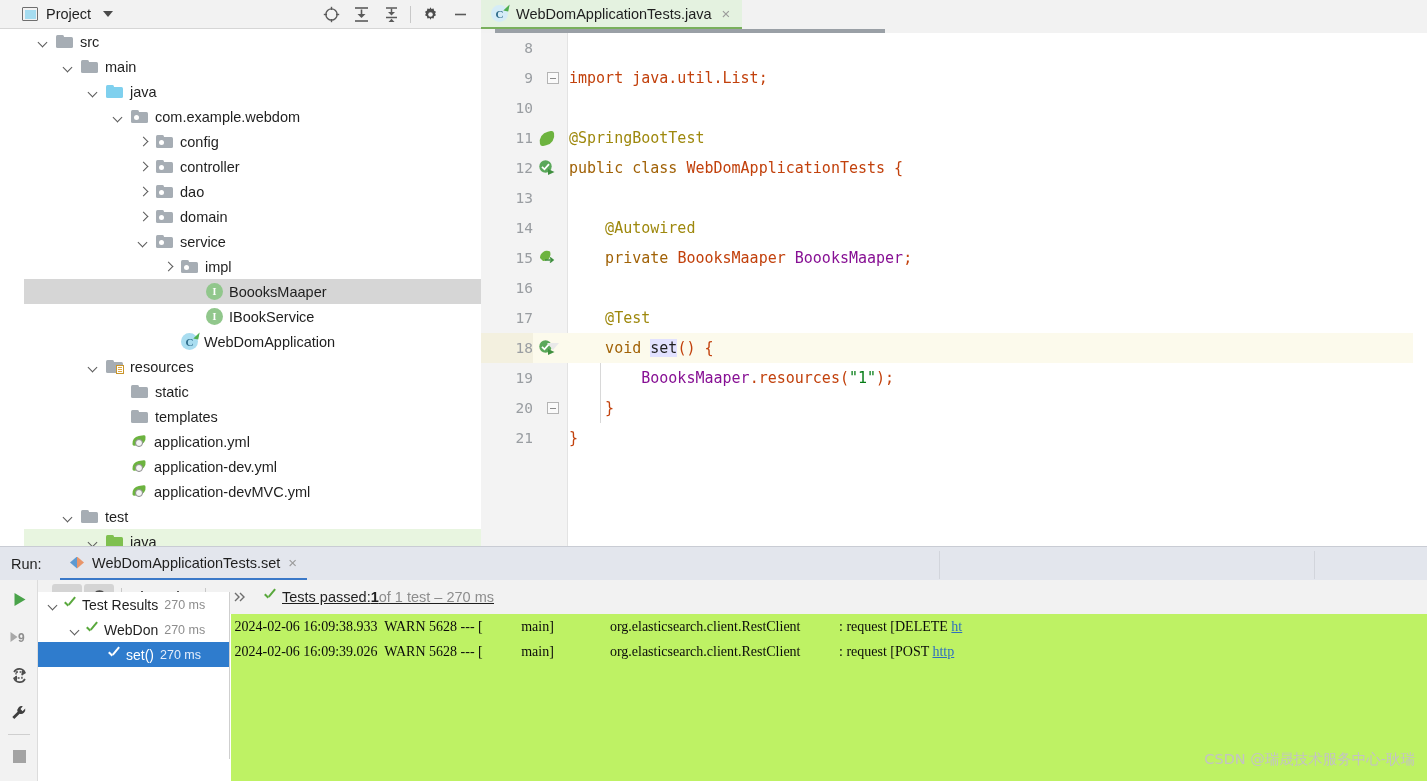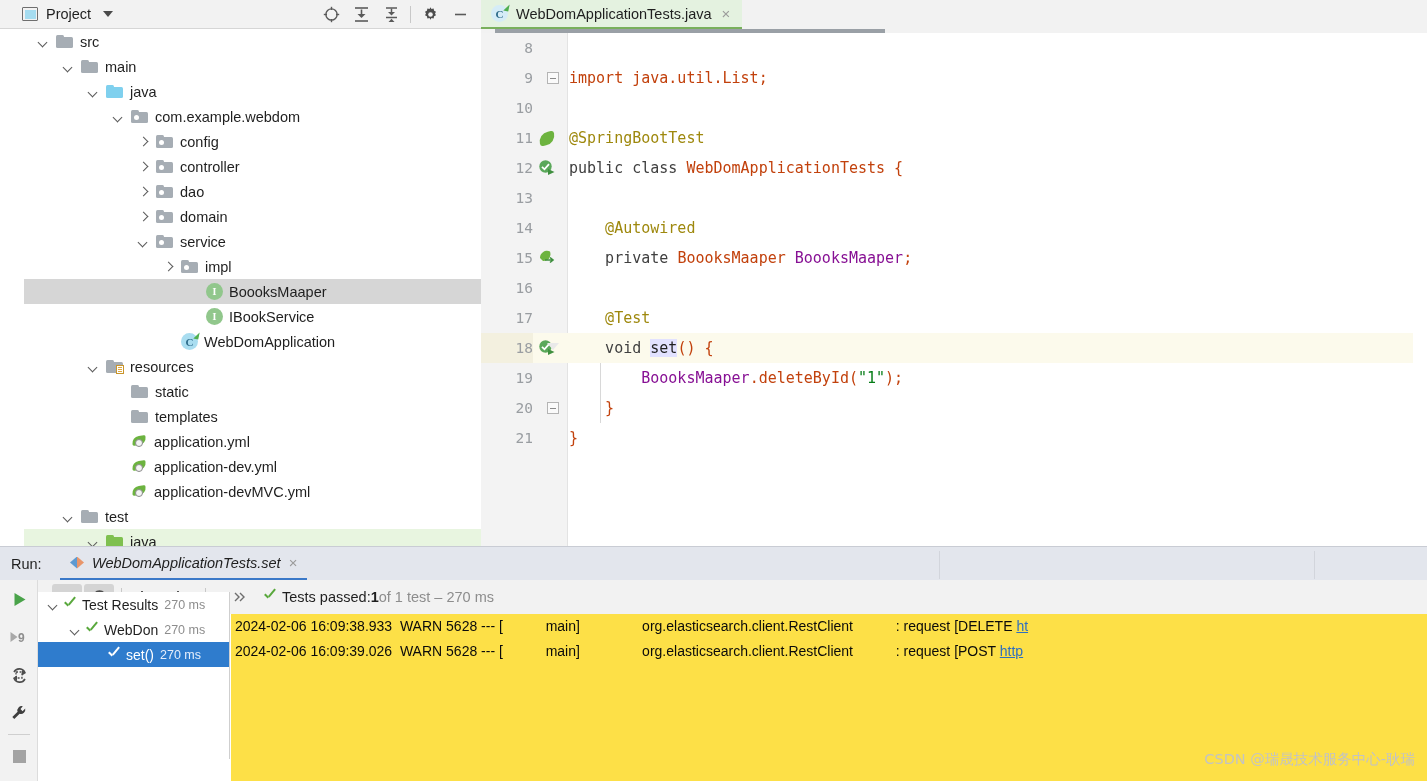--- a/index.html
+++ b/index.html
@@ -113,21 +113,21 @@
   .gutter{position:absolute;left:0;top:0;width:72px;height:513px;background:#f3f3f3;}
   .fgutter{position:absolute;left:62px;top:0;width:24px;height:513px;background:#f3f3f3;
     border-right:1px solid #e3e3e3;}
   .cline{position:relative;height:30px;line-height:30px;white-space:pre;}
   .cline.hl{background:#fcfaec;}
   .cline.hl .lnum{background:#f3f0df;}
   .lnum{position:absolute;left:0;top:0;width:52px;text-align:right;color:#999da1;font-size:14.5px;}
   .ctext{position:absolute;left:88px;top:0;}
 
   
-  .kw{color:#404040;}
+  .kw{color:#a16207;}
   .anno{color:#9e880d;}
   .fld{color:#871094;}
   .str{color:#067d17;}
   .plain{color:#c2410c;}
   .sel-tok{background:#e2e2ff;}
 
   .fold-icon{position:absolute;width:12px;height:12px;box-sizing:border-box;}
   .fold-minus{border:1px solid #b4b4b4;background:#fafafa;}
   .fold-minus::after{content:"";position:absolute;left:2px;top:5px;width:6px;height:1px;background:#8a8a8a;}
   .fold-arrowdown{width:0;height:0;border-left:6px solid transparent;border-right:6px solid transparent;
@@ -142,33 +142,33 @@
 
   
   .runbar{
     position:absolute;left:0;top:546px;width:1427px;height:34px;
     background:#e3e6ed;box-sizing:border-box;border-top:1px solid #c9ccd4;
     display:flex;align-items:center;
   }
   .run-label{margin-left:11px;font-size:14.5px;color:#1f1f1f;}
   .run-tab{
     position:absolute;left:60px;top:0;height:34px;padding:0 10px;display:flex;align-items:center;gap:8px;
-    border-bottom:3px solid #3a78c8;box-sizing:border-box;font-size:14.5px;font-style:italic;
+    border-bottom:3px solid #3a78c8;box-sizing:border-box;font-size:14.5px;
   }
   .dia{width:14px;height:14px;position:relative;}
   .dia::before{content:"";position:absolute;left:0;top:1px;width:7px;height:12px;background:#5d9ad2;
     clip-path:polygon(100% 0,100% 100%,0 50%);}
   .dia::after{content:"";position:absolute;right:0;top:1px;width:7px;height:12px;background:#e8956a;
     clip-path:polygon(0 0,0 100%,100% 50%);}
   .run-tab .x{color:#9b9b9b;font-size:15px;line-height:1;}
   .rb-div{position:absolute;top:4px;width:1px;height:28px;background:#d2d5dc;}
 
   .run-tools{
     position:absolute;left:0;top:580px;width:1427px;height:34px;background:#f2f2f2;
-    display:flex;align-items:center;box-sizing:border-box;
+    display:flex;align-items:center;box-sizing:border-box;text-decoration:underline;
   }
   .rt-btn{width:30px;height:26px;display:flex;align-items:center;justify-content:center;margin-left:3px;}
   .rt-btn.on{background:#d4d4d4;border-radius:3px;}
   .rt-sep{width:1px;height:18px;background:#c8c8c8;margin:0 7px;}
   .status-txt{font-size:14.5px;color:#1f1f1f;display:flex;align-items:center;gap:0;}
   .muted{color:#8d8d8d;}
 
   .left-rail{
     position:absolute;left:0;top:580px;width:38px;height:201px;background:#f2f2f2;
     border-right:1px solid #dcdcdc;box-sizing:border-box;
@@ -184,22 +184,22 @@
   .ttrow.sel{background:#2f7ccd;color:#fff;}
   .ttrow.sel .ms{color:#e6eefb;}
   .chk{width:14px;height:14px;position:relative;flex:0 0 14px;margin-right:5px;}
   .chk::before{content:"";position:absolute;left:1px;top:5px;width:5px;height:2.2px;background:#59a83c;transform:rotate(45deg);}
   .chk::after{content:"";position:absolute;left:4px;top:2px;width:10px;height:2.2px;background:#59a83c;transform:rotate(-50deg);}
   .chk.white::before{background:#ffffff;}
   .chk.white::after{background:#ffffff;}
   .ms{color:#8d8d8d;font-size:12.5px;margin-left:6px;}
 
   .console{
-    position:absolute;left:231px;top:614px;width:1196px;height:167px;background:#fde047;
-    font-family:Liberation Sans, sans-serif;font-size:14px;overflow:hidden;
+    position:absolute;left:231px;top:614px;width:1196px;height:167px;background:#bef264;
+    font-family:Liberation Serif, serif;font-size:14px;overflow:hidden;
   }
   .cline2{height:25px;line-height:25px;white-space:pre;color:#0b0b0b;}
   .lnk{color:#2f6fbf;text-decoration:underline;}
 
   .watermark{
     position:absolute;right:12px;bottom:12px;font-size:14.5px;color:#c3c3c3;
     font-family:"DejaVu Sans", sans-serif;
   }
 
   svg{display:block;}
@@ -479,21 +479,21 @@
                 <path d="M2 9 A7 7 0 0 1 12 2.5 A7 7 0 0 1 5 12 Z" fill="#6db33f"></path>
                 <path d="M7 11 L14 11 M12 8.5 L15 11 L12 13.5" fill="none" stroke="#3f8f3f" stroke-width="1.6"></path>
               </svg></span><span class="ctext"><span class="kw">    private </span><span class="plain">BoooksMaaper </span><span class="fld">BoooksMaaper</span><span class="plain">;</span></span></div>
           <div class="cline"><span class="lnum">16</span><span class="ctext"></span></div>
           <div class="cline"><span class="lnum">17</span><span class="ctext"><span class="anno">    @Test</span></span></div>
           <div class="cline hl"><span class="lnum">18</span><span class="runmark"><svg width="17" height="17" viewBox="0 0 17 17">
                 <circle cx="7.5" cy="7.5" r="6.2" fill="#5aa85a"></circle>
                 <path d="M4 7.8 L6.5 10.3 L11 5.2" fill="none" stroke="#fff" stroke-width="1.8"></path>
                 <path d="M10 10 L16.5 13 L10 16 Z" fill="#3f8f3f"></path>
               </svg></span><span class="fold-icon fold-arrowdown" style="left: 66px; top: 10px; border-top-color: rgb(233, 233, 233);"></span><span class="ctext"><span class="kw">    void </span><span class="sel-tok">set</span><span class="plain">() {</span></span></div>
-          <div class="cline"><span class="lnum">19</span><span class="ctext"><span class="plain">        </span><span class="fld">BoooksMaaper</span><span class="plain">.deleteById(</span><span class="str">"1"</span><span class="plain">);</span></span></div>
+          <div class="cline"><span class="lnum">19</span><span class="ctext"><span class="plain">        </span><span class="fld">BoooksMaaper</span><span class="plain">.resources(</span><span class="str">"1"</span><span class="plain">);</span></span></div>
           <div class="cline"><span class="lnum">20</span><span class="fold-icon fold-minus" style="left: 66px; top: 9px;"></span><span class="ctext"><span class="plain">    }</span></span></div>
           <div class="cline"><span class="lnum">21</span><span class="ctext"><span class="plain">}</span></span></div>
           <div class="indent-guide" style="top: 330px; height: 60px; left: 119px;"></div>
         </div>
     </div>
     <div class="stripe"></div>
   </div>
 
   <div class="runbar">
     <span class="run-label">Run:</span>

